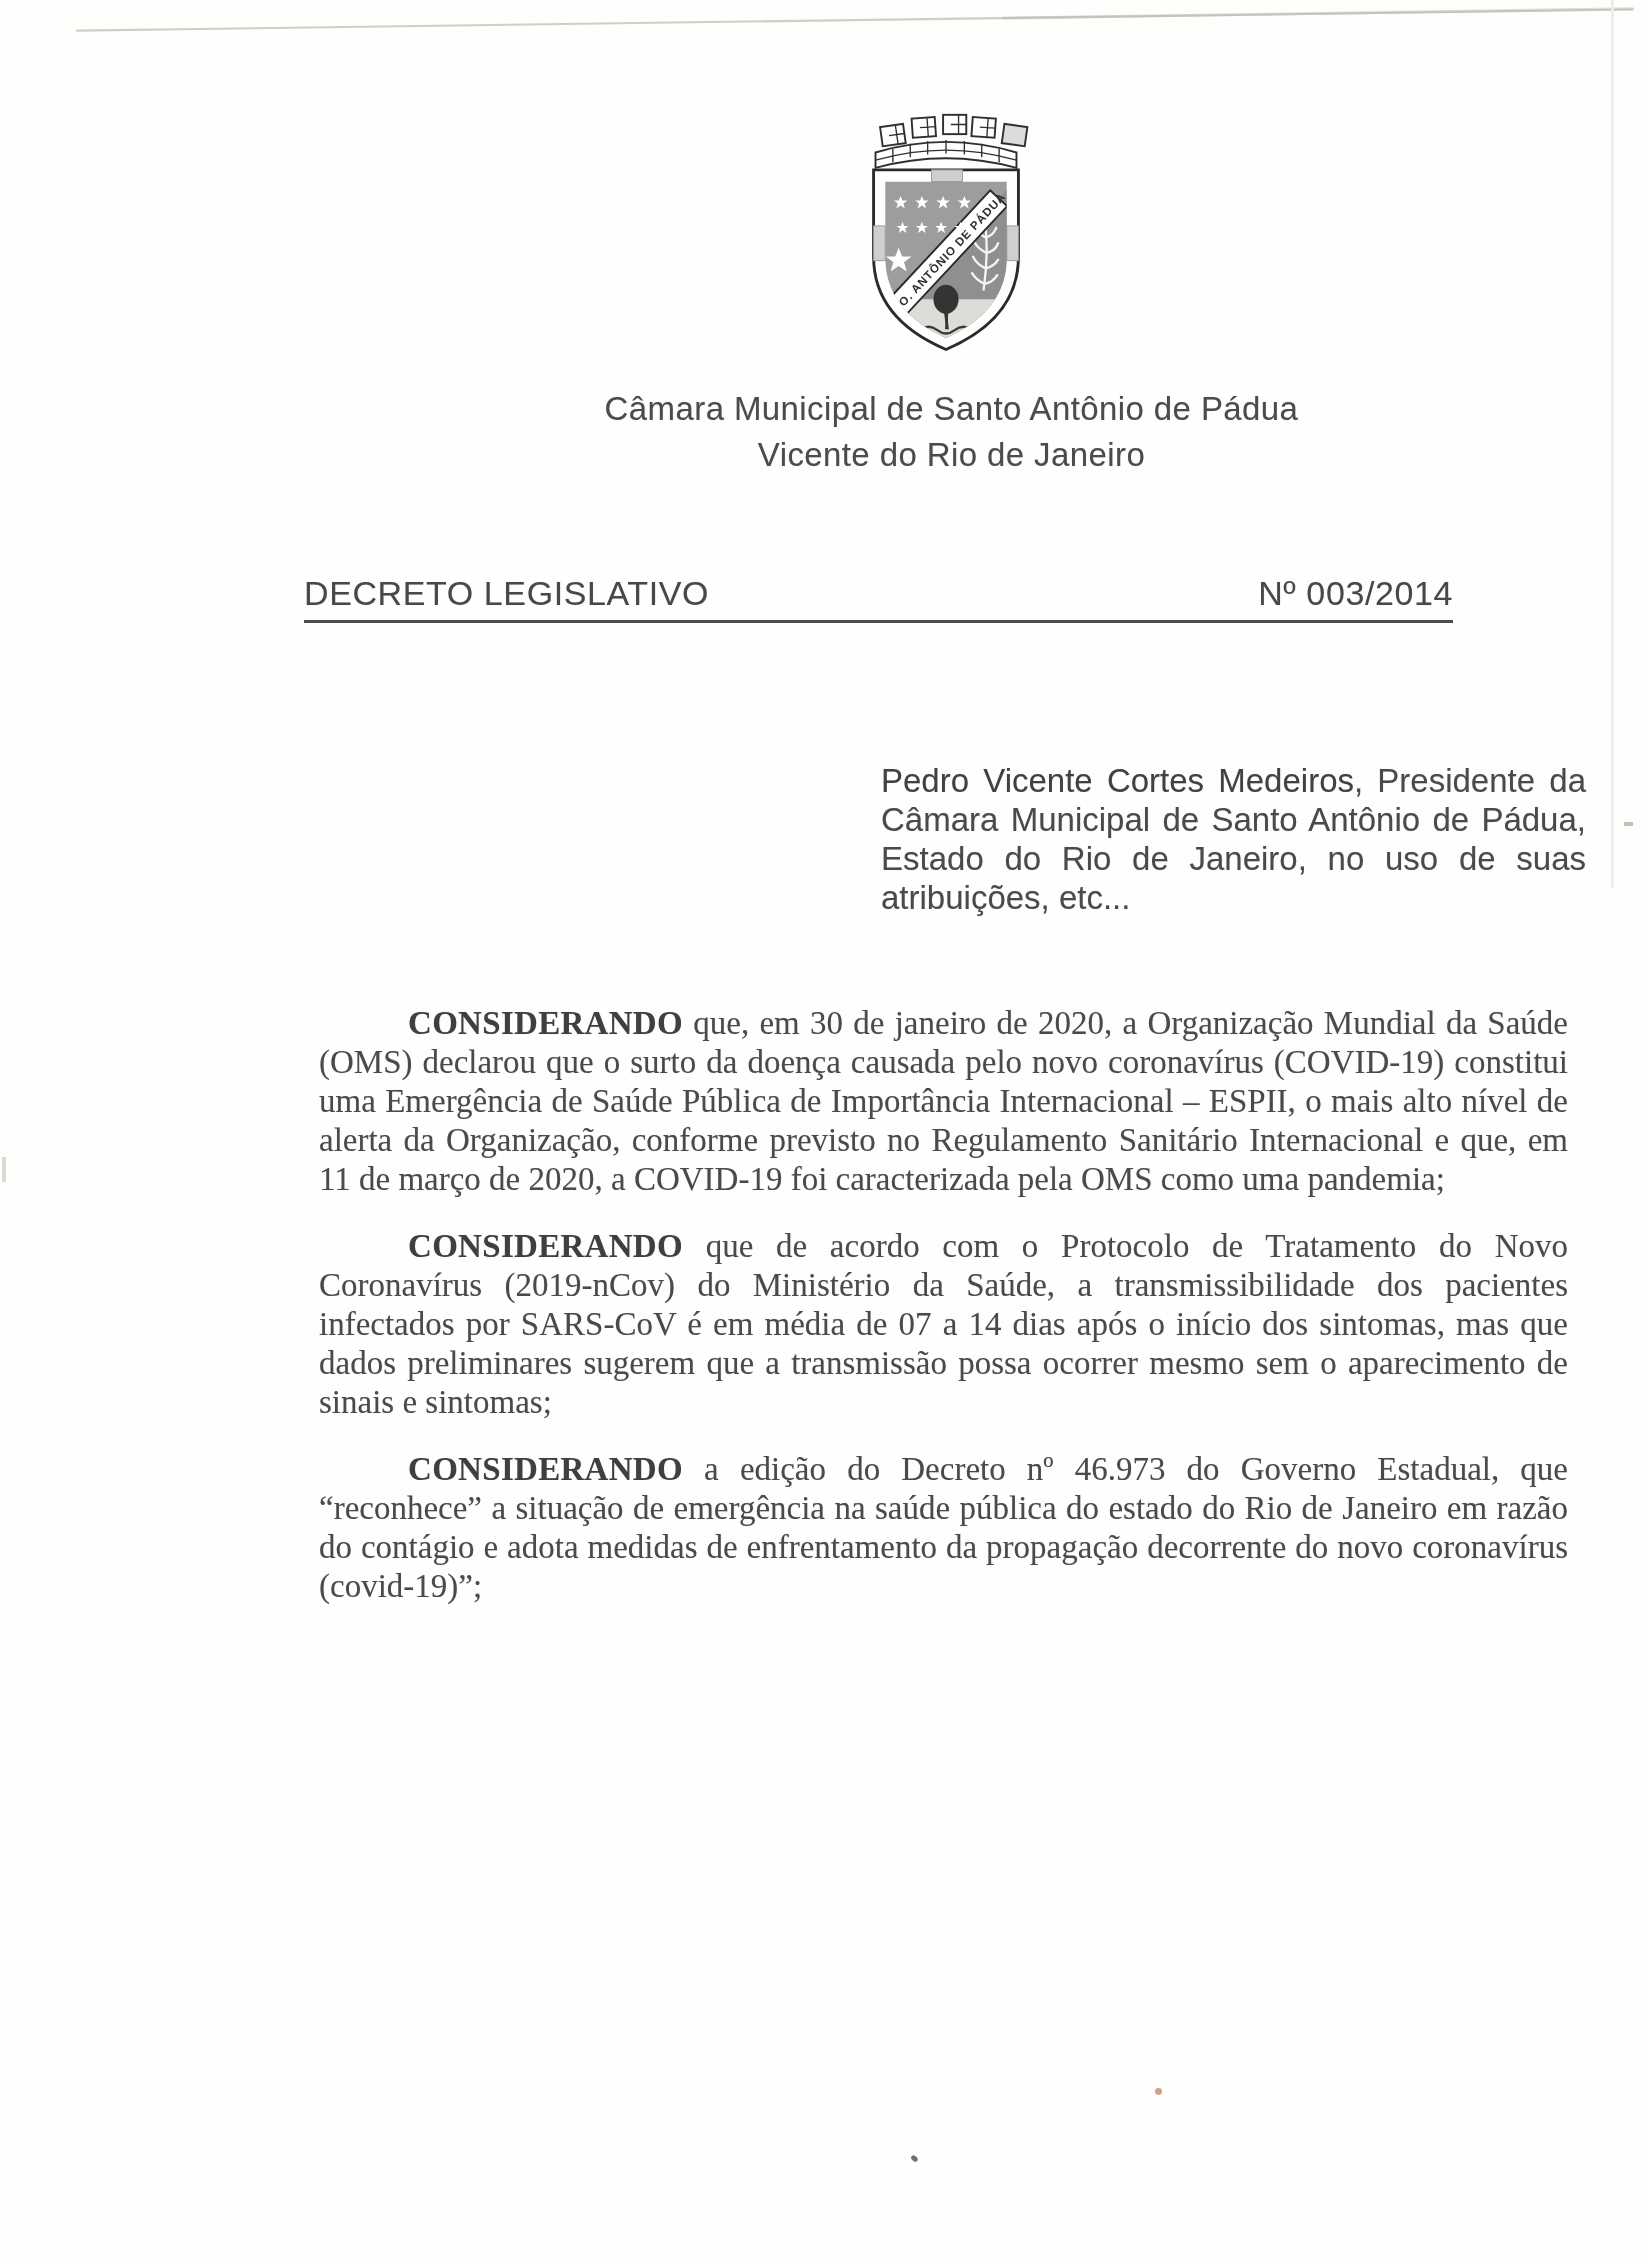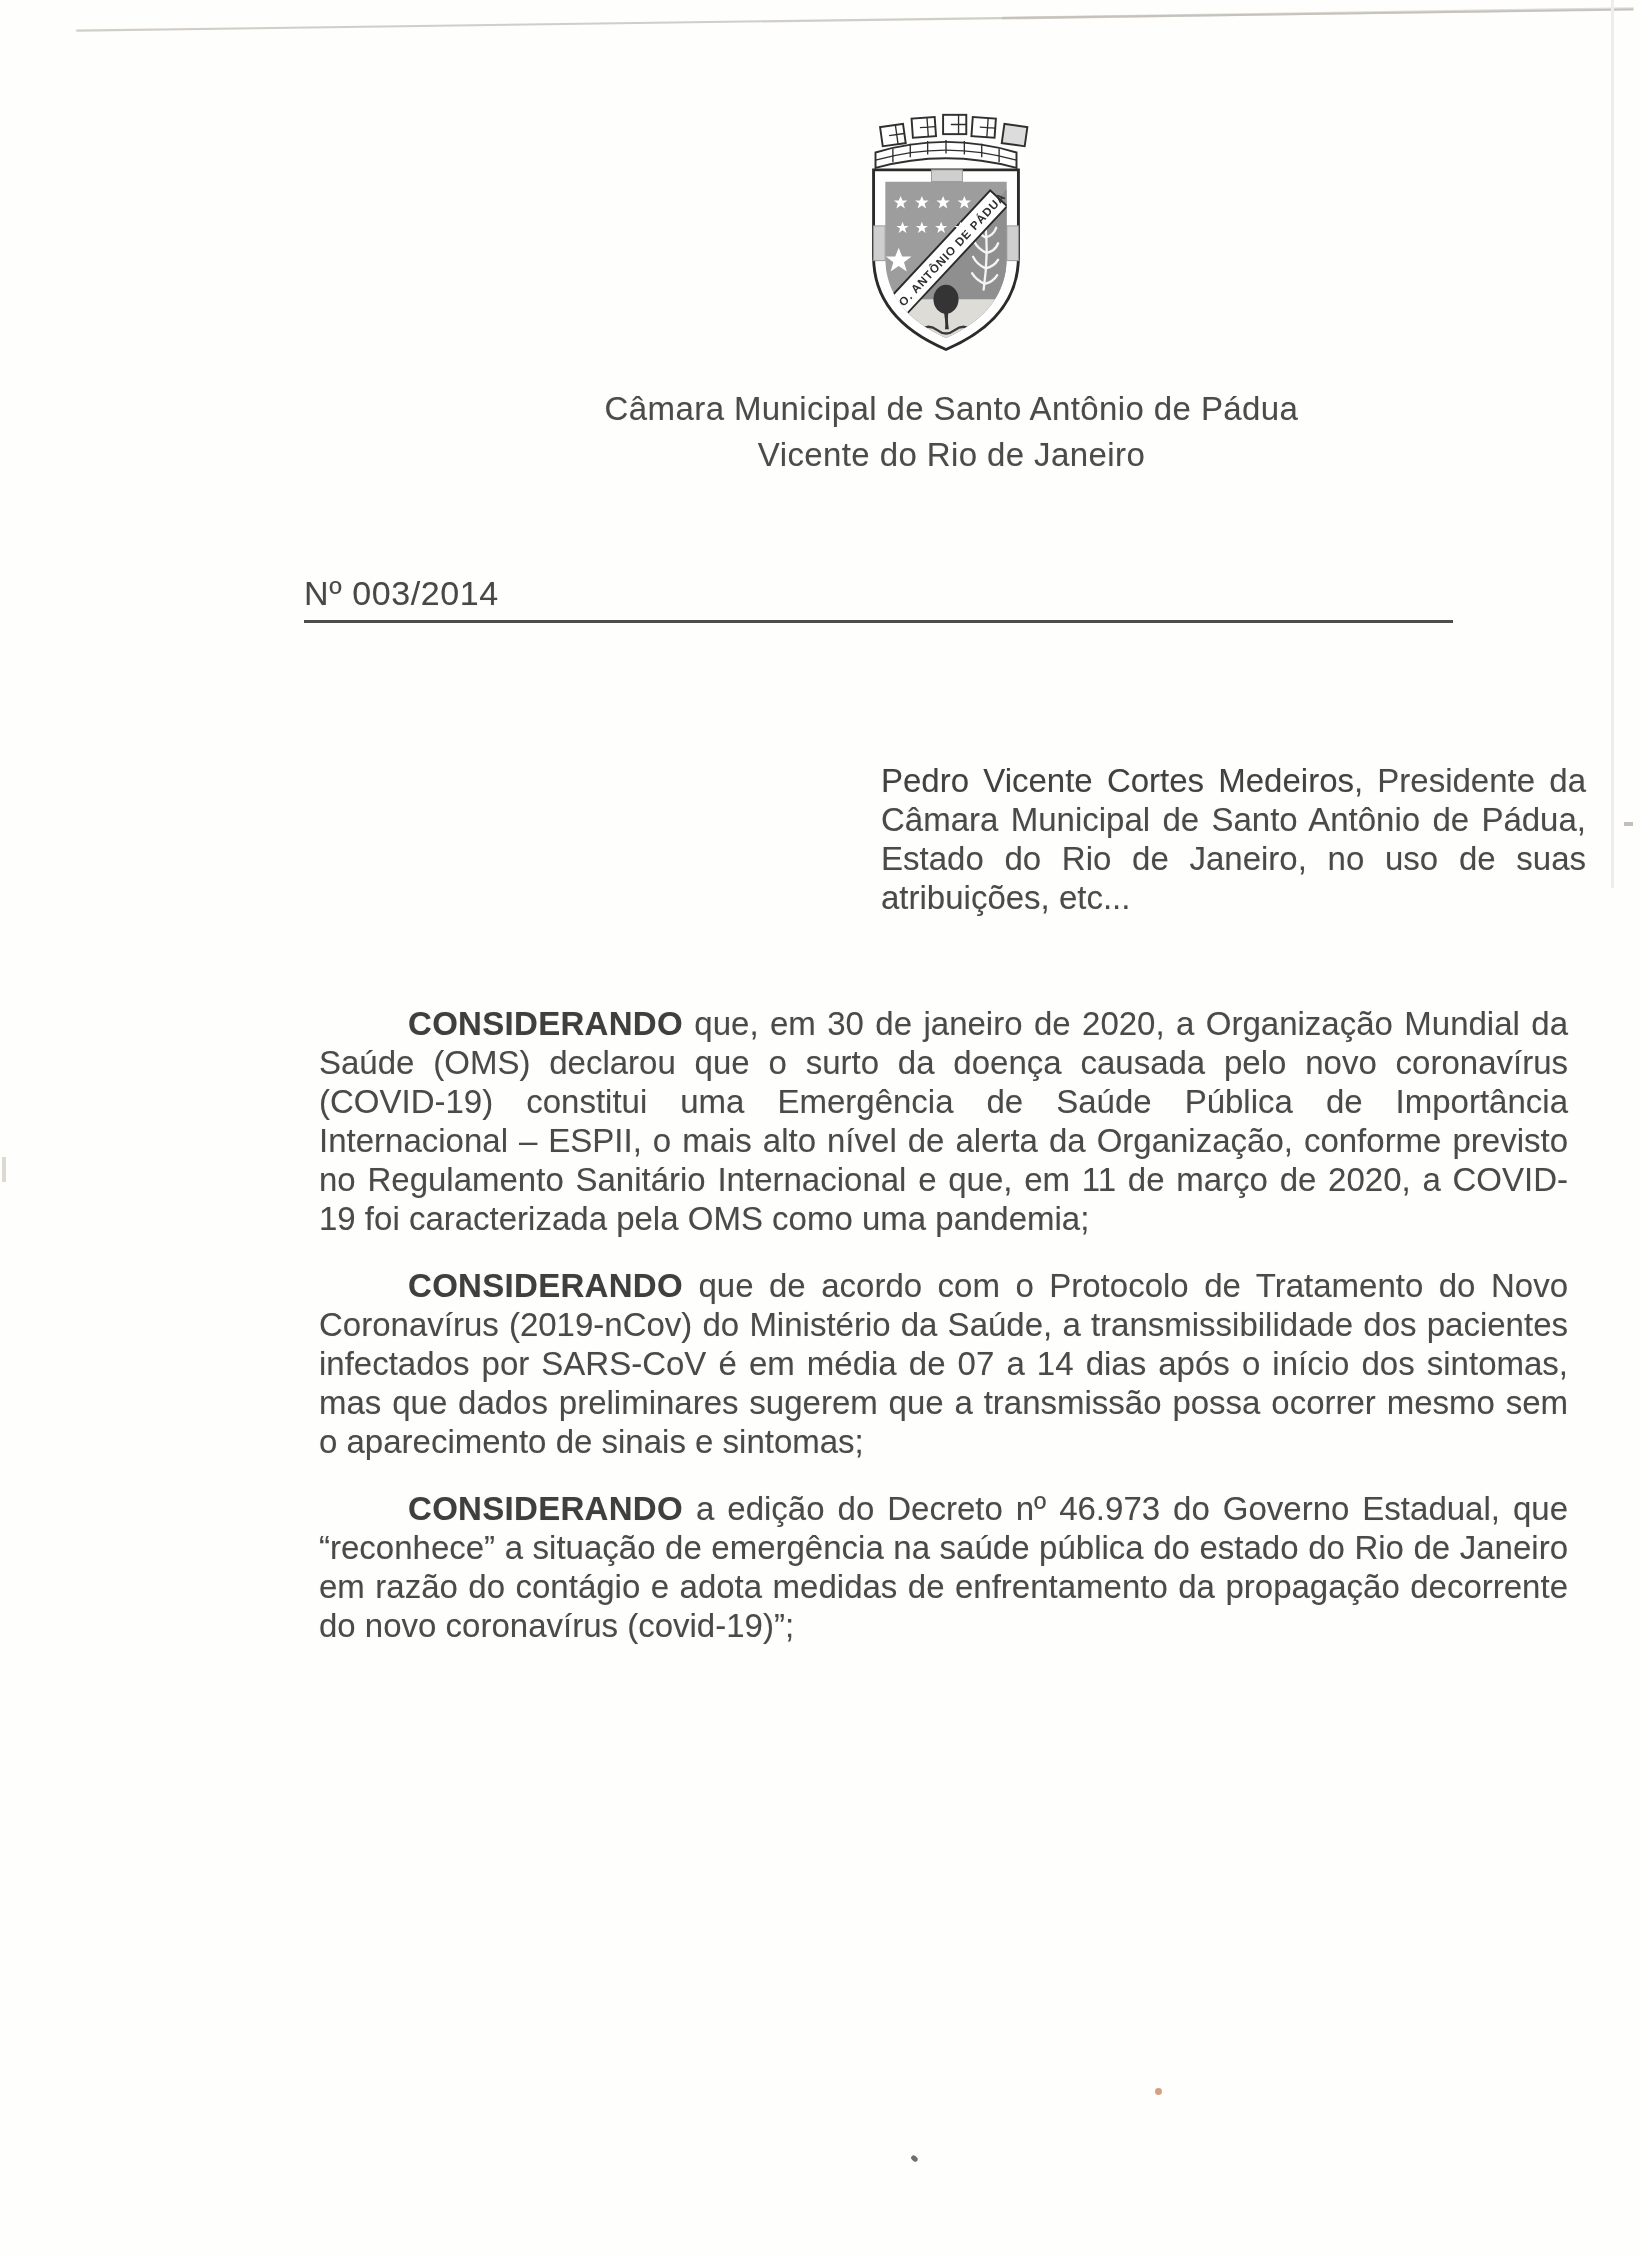--- a/index.html
+++ b/index.html
@@ -43,20 +43,21 @@
   .preamble .b{font-weight:normal;color:#414141;}
   
   .body-text{
     position:absolute;left:319px;top:1004px;width:1257px;
     font-size:33px;line-height:39px;color:#4a4a4a;
   }
   .para{
     text-align:justify;
     text-indent:89px;
     margin:0 8px 28px 0;
+    font-family:Liberation Serif, serif;
   }
   .para .lead{font-weight:bold;color:#3f3f3f;letter-spacing:0.3px;}
   .soft{text-shadow:0 0 1px rgba(80,80,80,.25);}
 </style>
 </head>
 <body>
 
 <div class="page">
 
   <svg class="scan-topline" width="1641" height="44" viewBox="0 0 1700 46">
@@ -144,20 +145,21 @@
       </g>
     </svg>
   </div>
 
   <div class="org-header soft">
     <div>Câmara Municipal de Santo Antônio de Pádua</div>
     <div>Vicente do Rio de Janeiro</div>
   </div>
 
   <div class="doc-title-row soft">
+    <span>DECRETO LEGISLATIVO</span>
     <span>Nº 003/2014</span>
   </div>
 
   <div class="preamble soft"><span class="b">Pedro Vicente Cortes Medeiros</span><span>, Presidente da Câmara Municipal de Santo Antônio de Pádua, Estado do Rio de Janeiro, no uso de suas atribuições, etc...</span></div>
 
   <div class="body-text soft">
     <p class="para"><span class="lead">CONSIDERANDO</span><span> que, em 30 de janeiro de 2020, a Organização Mundial da Saúde (OMS) declarou que o surto da doença causada pelo novo coronavírus (COVID-19) constitui uma Emergência de Saúde Pública de Importância Internacional – ESPII, o mais alto nível de alerta da Organização, conforme previsto no Regulamento Sanitário Internacional e que, em 11 de março de 2020, a COVID-19 foi caracterizada pela OMS como uma pandemia;</span></p>
     <p class="para"><span class="lead">CONSIDERANDO</span><span> que de acordo com o Protocolo de Tratamento do Novo Coronavírus (2019-nCov) do Ministério da Saúde, a transmissibilidade dos pacientes infectados por SARS-CoV é em média de 07 a 14 dias após o início dos sintomas, mas que dados preliminares sugerem que a transmissão possa ocorrer mesmo sem o aparecimento de sinais e sintomas;</span></p>
     <p class="para"><span class="lead">CONSIDERANDO</span><span> a edição do Decreto nº 46.973 do Governo Estadual, que “reconhece” a situação de emergência na saúde pública do estado do Rio de Janeiro em razão do contágio e adota medidas de enfrentamento da propagação decorrente do novo coronavírus (covid-19)”;</span></p>
   </div>

